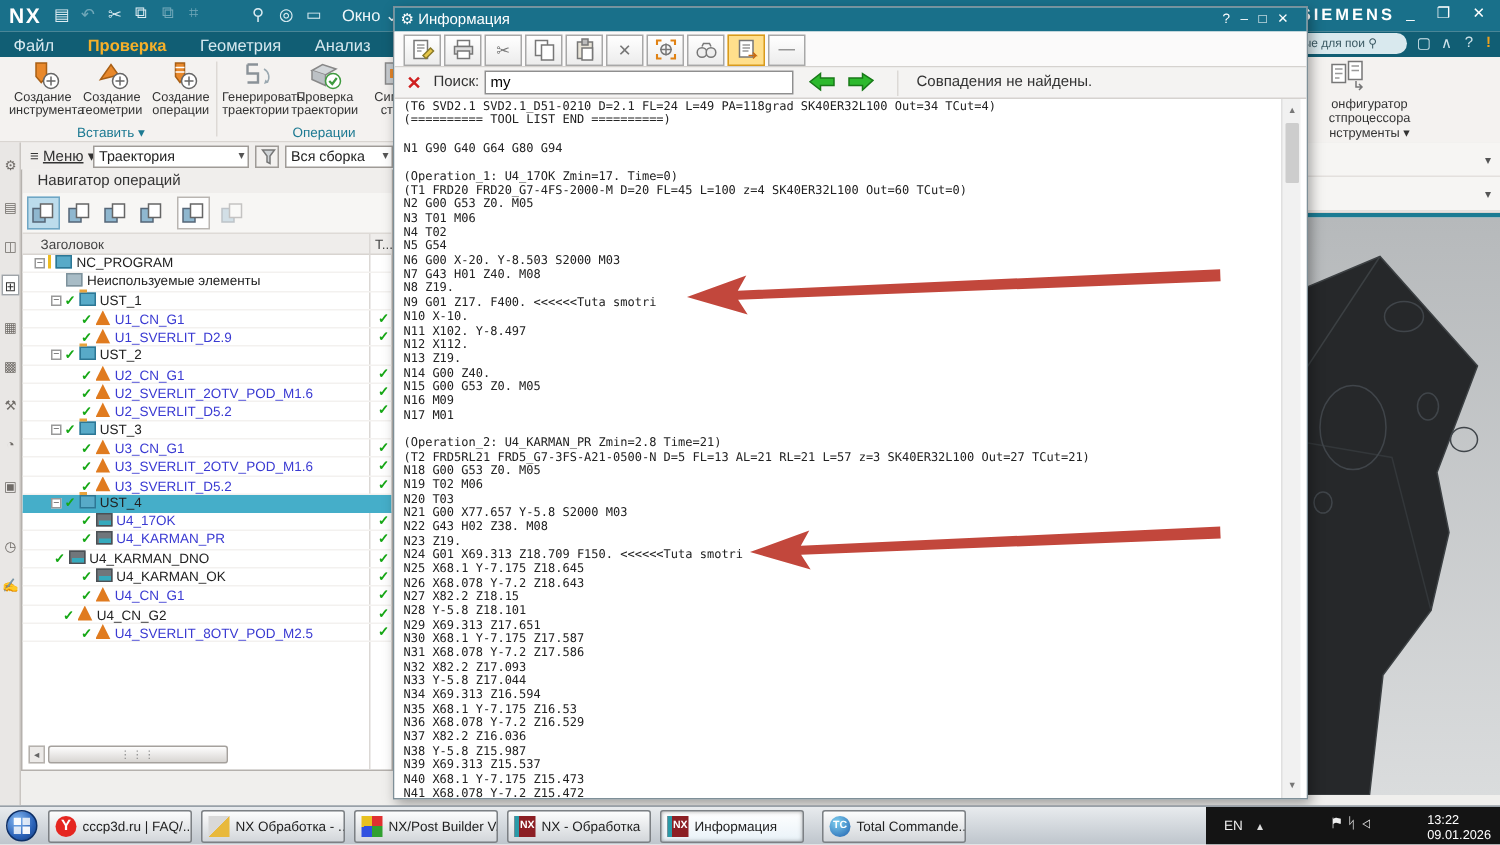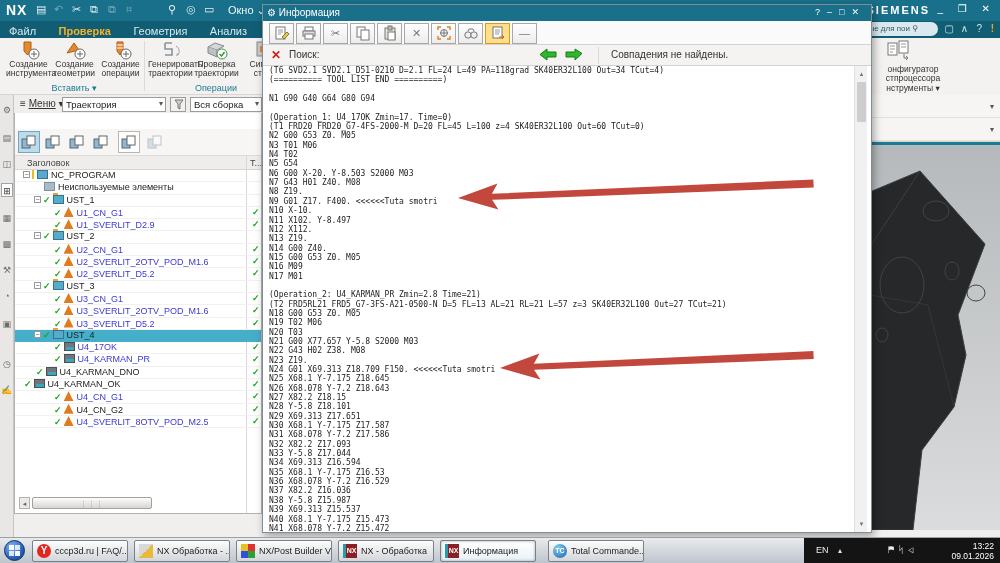--- a/index.html
+++ b/index.html
@@ -112,21 +112,21 @@
   .ticon.yandex{background:#e52620;border-radius:50%;color:#fff;font-weight:bold;font-size:10px;text-align:center;line-height:14px}
   .ticon.nx{background:#8c1f24;color:#fff;font-weight:bold;font-size:7px;text-align:center;line-height:14px;border-left:3px solid #2republic}
   .ticon.nx{border-left:3px solid #2a9aa8}
   .ticon.nxapp{background:linear-gradient(135deg,#d9d9d9 50%,#e8b93c 50%)}
   .ticon.pb{background:conic-gradient(#e03030 0 25%,#30a030 0 50%,#3050e0 0 75%,#e8c020 0)}
   .ticon.tc{background:radial-gradient(circle at 35% 30%,#7fd0f0,#1f5fae);border-radius:50%;color:#fff;font-size:7px;font-weight:bold;text-align:center;line-height:14px}
   #tray{position:absolute;right:0;top:0;width:196px;height:26px;background:#141414;color:#fff}
   #tray .lang{position:absolute;left:12px;top:7px;font-size:9px;color:#eee}
   #tray .caret{position:absolute;left:34px;top:8px;font-size:8px;color:#ddd}
   #tray .ticons{position:absolute;left:84px;top:6px;font-size:10px;color:#eee;letter-spacing:4px}
-  #tray .clock{position:absolute;right:6px;top:3px;text-align:right;font-size:8.5px;line-height:10px;color:#fff}
+  #tray .clock{position:absolute;right:6px;top:3px;font-size:8.5px;line-height:10px;color:#fff}
 </style>
 </head>
 <body>
 
 <div id="desktop">
 
   <div id="nxwin">
     <div id="titlebar">
       <span class="nxlogo">NX</span>
       <span class="qat" style="left:36px">▤</span>
@@ -257,20 +257,21 @@
         <div class="rbi" style="top: 116px;">▦</div>
         <div class="rbi" style="top: 142px;">▩</div>
         <div class="rbi" style="top: 168px;">⚒</div>
         <div class="rbi" style="top: 194px;">◔</div>
         <div class="rbi" style="top: 222px;">▣</div>
         <div class="rbi" style="top: 262px;">◷</div>
         <div class="rbi" style="top: 288px;">✍</div>
       </div>
 
     <div id="navpanel">
+      <div id="navtitle">Навигатор операций</div>
       <div id="navtools">
           <div class="ntb sel" style="left: 3px;">
             <svg width="16" height="15" viewBox="0 0 16 15">
               <rect x="1" y="4" width="8" height="9" fill="#8fb7cf" stroke="#567"></rect>
               <rect x="6" y="1" width="8" height="9" fill="#fff" stroke="#666"></rect>
             </svg>
           </div>
           <div class="ntb" style="left: 27px;">
             <svg width="16" height="15" viewBox="0 0 16 15">
               <rect x="1" y="4" width="8" height="9" fill="#8fb7cf" stroke="#567"></rect>
@@ -315,23 +316,23 @@
           <div class="trow" style="padding-left: 30px;"><span style="display:inline-block;width:9px"></span><span class="ck">✓</span><span class="ic drill"></span><span class="lbl blue">U2_SVERLIT_2OTV_POD_M1.6</span><span class="rck">✓</span></div>
           <div class="trow" style="padding-left: 30px;"><span style="display:inline-block;width:9px"></span><span class="ck">✓</span><span class="ic drill"></span><span class="lbl blue">U2_SVERLIT_D5.2</span><span class="rck">✓</span></div>
           <div class="trow" style="padding-left: 19px;"><span class="exp">−</span><span class="ck">✓</span><span class="ic folder"></span><span class="lbl">UST_3</span></div>
           <div class="trow" style="padding-left: 30px;"><span style="display:inline-block;width:9px"></span><span class="ck">✓</span><span class="ic drill"></span><span class="lbl blue">U3_CN_G1</span><span class="rck">✓</span></div>
           <div class="trow" style="padding-left: 30px;"><span style="display:inline-block;width:9px"></span><span class="ck">✓</span><span class="ic drill"></span><span class="lbl blue">U3_SVERLIT_2OTV_POD_M1.6</span><span class="rck">✓</span></div>
           <div class="trow" style="padding-left: 30px;"><span style="display:inline-block;width:9px"></span><span class="ck">✓</span><span class="ic drill"></span><span class="lbl blue">U3_SVERLIT_D5.2</span><span class="rck">✓</span></div>
           <div class="trow sel" style="padding-left: 19px;"><span class="exp">−</span><span class="ck">✓</span><span class="ic folder"></span><span class="lbl">UST_4</span></div>
           <div class="trow" style="padding-left: 30px;"><span style="display:inline-block;width:9px"></span><span class="ck">✓</span><span class="ic mill"></span><span class="lbl blue">U4_17OK</span><span class="rck">✓</span></div>
           <div class="trow" style="padding-left: 30px;"><span style="display:inline-block;width:9px"></span><span class="ck">✓</span><span class="ic mill"></span><span class="lbl blue">U4_KARMAN_PR</span><span class="rck">✓</span></div>
           <div class="trow" style="padding-left: 12px;"><span style="display:inline-block;width:9px"></span><span class="ck">✓</span><span class="ic mill"></span><span class="lbl">U4_KARMAN_DNO</span><span class="rck">✓</span></div>
-          <div class="trow" style=""><span style="display:inline-block;width:9px"></span><span class="ck">✓</span><span class="ic mill"></span><span class="lbl">U4_KARMAN_OK</span><span class="rck">✓</span></div>
+          <div class="trow" style="padding-left: 30px;"><span style="display:inline-block;width:9px"></span><span class="ck">✓</span><span class="ic mill"></span><span class="lbl">U4_KARMAN_OK</span><span class="rck">✓</span></div>
           <div class="trow" style="padding-left: 30px;"><span style="display:inline-block;width:9px"></span><span class="ck">✓</span><span class="ic drill"></span><span class="lbl blue">U4_CN_G1</span><span class="rck">✓</span></div>
-          <div class="trow" style="padding-left: 30px;"><span style="display:inline-block;width:9px"></span><span class="ck">✓</span><span class="ic drill"></span><span class="lbl">U4_CN_G2</span><span class="rck">✓</span></div>
+          <div class="trow" style="padding-left: 18px;"><span style="display:inline-block;width:9px"></span><span class="ck">✓</span><span class="ic drill"></span><span class="lbl">U4_CN_G2</span><span class="rck">✓</span></div>
           <div class="trow" style="padding-left: 30px;"><span style="display:inline-block;width:9px"></span><span class="ck">✓</span><span class="ic drill"></span><span class="lbl blue">U4_SVERLIT_8OTV_POD_M2.5</span><span class="rck">✓</span></div>
         </div>
       <div id="hscroll">
         <div class="arr">◂</div>
         <div class="thumb">⋮⋮⋮</div>
       </div>
     </div>
 
     <div id="vptoprule"></div>
     <div id="viewport">
@@ -403,20 +404,21 @@
             <rect x="3" y="2" width="9" height="11" fill="#fff" stroke="#777"></rect>
             <path d="M5 5h5M5 7h5M5 9h4" stroke="#999"></path>
             <path d="M9 12h5l-2-2m2 2l-2 2" stroke="#c96a11" fill="none"></path>
           </svg>
         </div>
         <div class="itb">—</div>
       </div>
     <div id="iw-search">
       <span class="redx">✕</span>
       <span class="slabel">Поиск:</span>
+      <input id="searchbox" value="my" style="">
       <span class="garrow" style="left:276px"><svg width="18" height="13" viewBox="0 0 18 13">
             <path d="M8 1v3h9v5H8v3L1 6.5z" fill="#2db92d" stroke="#187a18"></path>
           </svg></span>
       <span class="garrow" style="left:302px"><svg width="18" height="13" viewBox="0 0 18 13">
             <path d="M10 1v3H1v5h9v3l7-6.5z" fill="#2db92d" stroke="#187a18"></path>
           </svg></span>
       <span class="sepv"></span>
       <span class="nomatch">Совпадения не найдены.</span>
     </div>
     <div id="iw-text">

